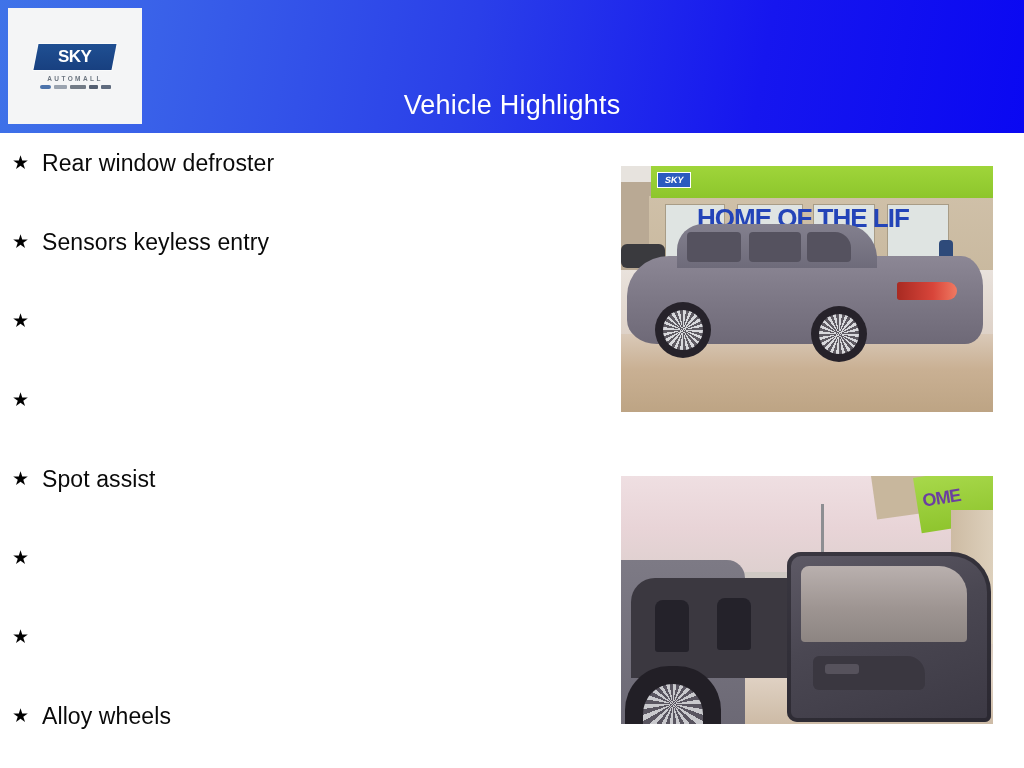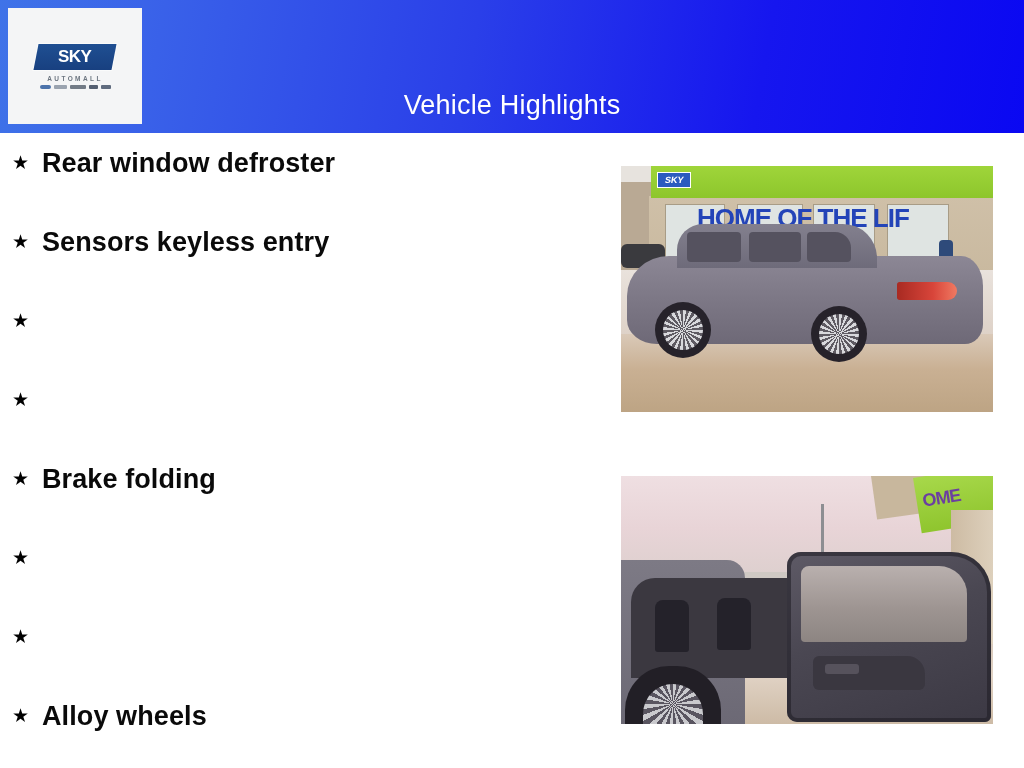--- a/index.html
+++ b/index.html
@@ -117,25 +117,24 @@
   }
   .feature-star {
     width: 30px;
     color: #000000;
     font-size: 19px;
     line-height: 30px;
     flex: 0 0 30px;
   }
   .feature-label {
     color: #0a0a0a;
-    font-size: 27px;
+    font-size: 23px;
     line-height: 30px;
     letter-spacing: 0.1px;
     white-space: nowrap;
-    font-weight: bold;
   }
 
   
   .photo {
     position: absolute;
     overflow: hidden;
     background: #cfc9c4;
   }
   .photo-exterior {
     left: 621px; top: 166px;
@@ -268,21 +267,21 @@
   <div class="feature-row">
     <div class="feature-star">★</div>
   </div>
 
   <div class="feature-row">
     <div class="feature-star">★</div>
   </div>
 
   <div class="feature-row">
     <div class="feature-star">★</div>
-    <div class="feature-label">Brake folding</div>
+    <div class="feature-label">Spot assist</div>
   </div>
 
   <div class="feature-row">
     <div class="feature-star">★</div>
   </div>
 
   <div class="feature-row">
     <div class="feature-star">★</div>
   </div>
 

